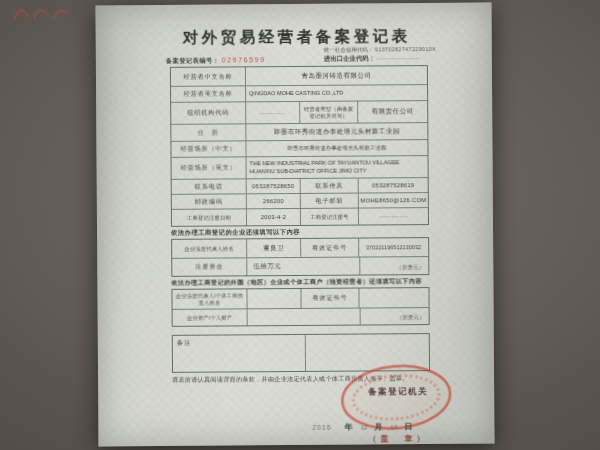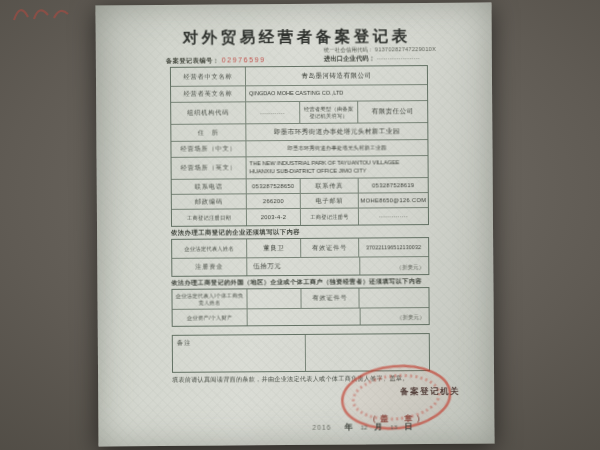--- a/index.html
+++ b/index.html
@@ -45,23 +45,23 @@
   .c4{flex:1;}
   .usd{justify-content:flex-end;align-items:flex-end;font-size:5.6px;color:#5a5e55;padding:1px 4px 2px 1px;}
   .sec-title{position:absolute;left:74px;font-size:6.3px;font-weight:bold;color:#3c4139;
     letter-spacing:.5px;white-space:nowrap;}
   .remark{position:absolute;left:74px;top:330px;width:258px;height:38px;
     border:1px solid rgba(70,88,72,.8);box-sizing:border-box;}
   .remark .div{position:absolute;left:132px;top:0;bottom:0;width:1px;background:rgba(70,88,72,.65);}
   .remark .rlbl{position:absolute;left:4px;top:3px;font-size:6.2px;color:#474c44;letter-spacing:1px;}
   .foot-note{position:absolute;left:74px;top:371px;font-size:6.1px;color:#474c44;
     letter-spacing:.3px;white-space:nowrap;}
-  .auth{position:absolute;left:238px;top:383px;width:124px;text-align:right;
+  .auth{position:absolute;left:238px;top:383px;width:124px;text-align:center;
     font-size:8.5px;font-weight:bold;color:#523e39;letter-spacing:1.5px;white-space:nowrap;}
-  .gai{position:absolute;left:250px;top:410px;width:100px;text-align:center;
+  .gai{position:absolute;left:250px;top:430px;width:100px;text-align:center;
     font-size:8px;font-weight:bold;color:#8a4a40;letter-spacing:4px;white-space:nowrap;}
   .seal{position:absolute;left:236px;top:352px;opacity:.85;filter:blur(.35px);transform:rotate(-5deg);}
   .date{position:absolute;left:214px;top:418px;display:flex;align-items:baseline;white-space:nowrap;}
   .date .yr{font-size:6.8px;color:#6d7168;letter-spacing:1px;}
   .date .u{font-size:8px;font-weight:bold;color:#3c403a;margin-left:13px;}
   .date .n{font-size:6.2px;color:#5c6057;margin-left:8px;}
   .mark-tl{position:absolute;left:8px;top:0;opacity:.55;filter:blur(.5px);}
   .mark-tr{position:absolute;left:449px;top:2px;opacity:.6;filter:blur(.5px);}
 </style>
 </head>

